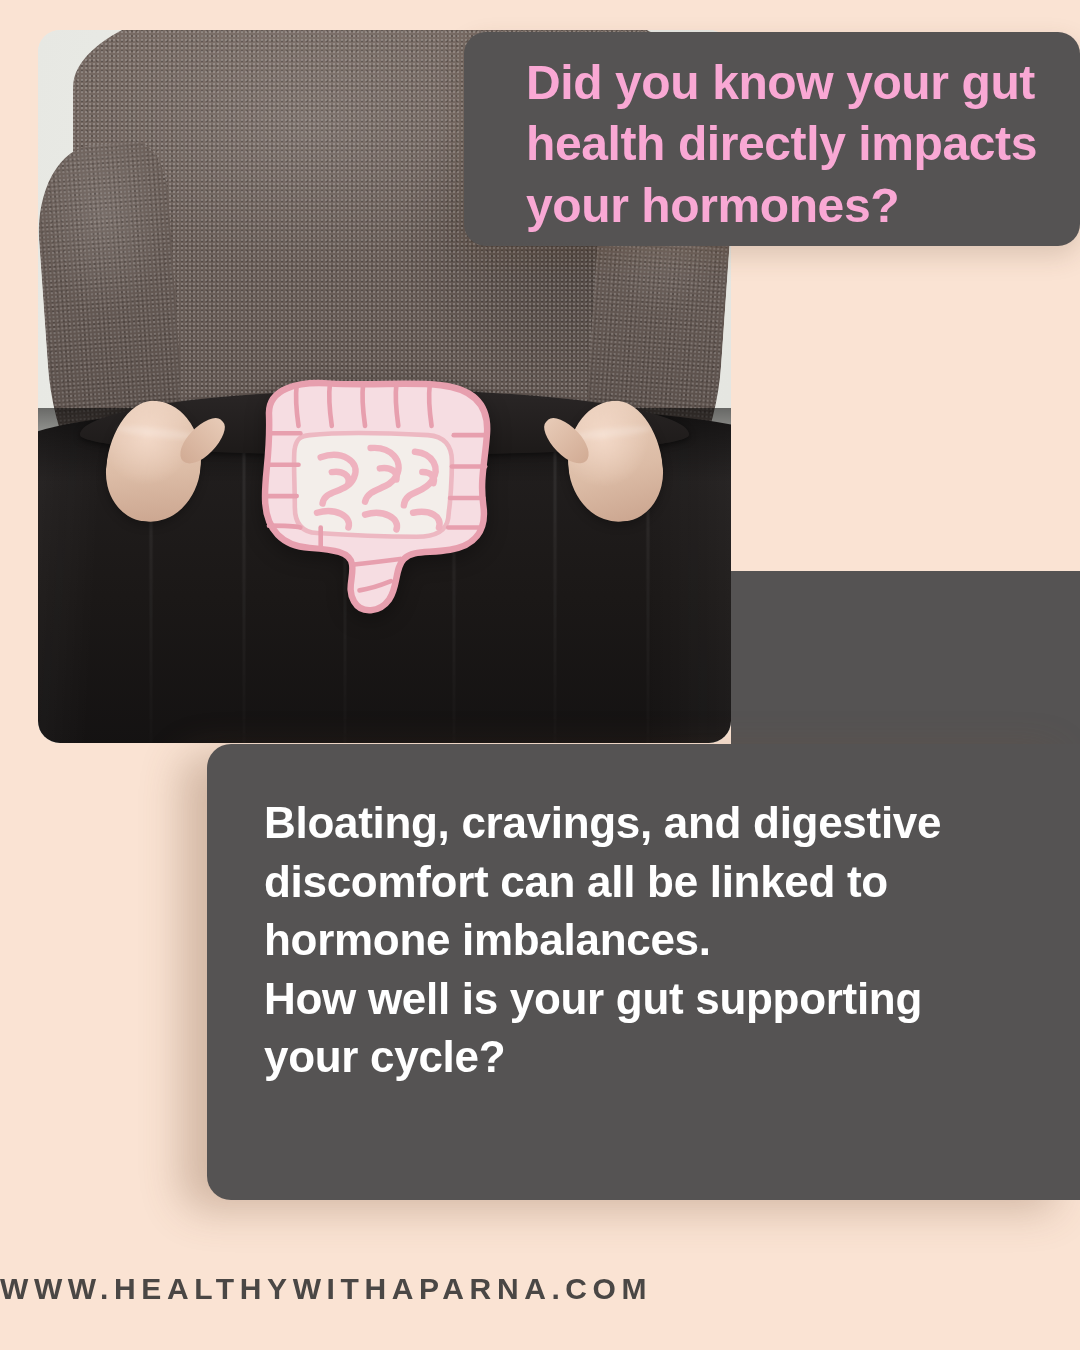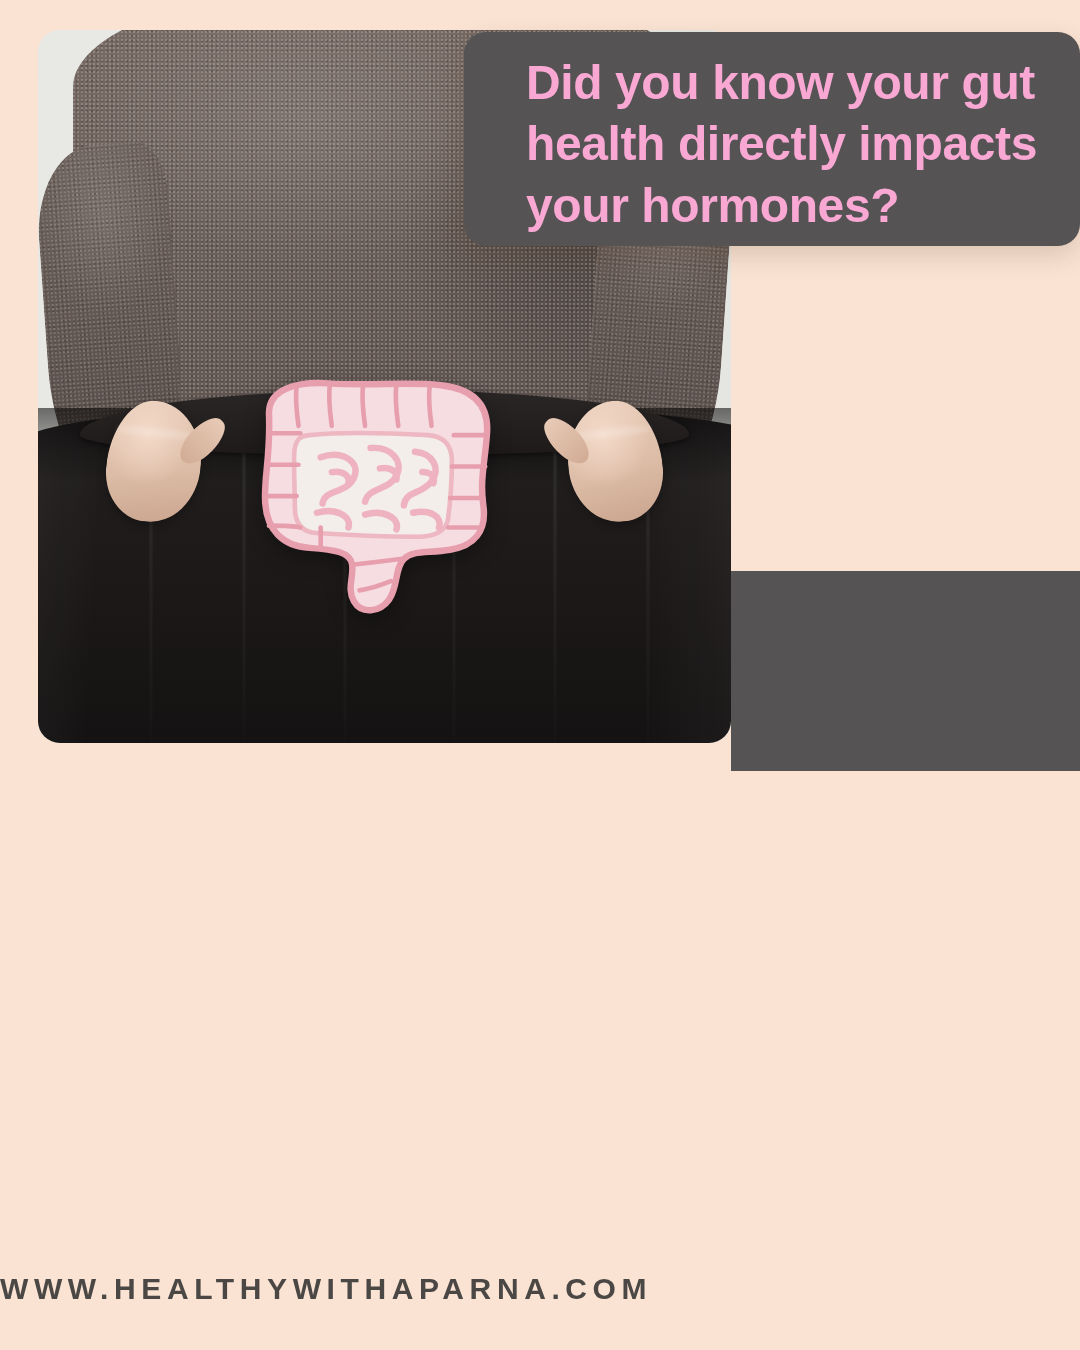--- a/index.html
+++ b/index.html
@@ -325,16 +325,23 @@
   </div>
 
   <div class="right-block"></div>
 
   <div class="headline-panel">
     <div class="headline-text">Did you know your gut
 health directly impacts
 your hormones?</div>
   </div>
 
+  <div class="body-panel">
+    <div class="body-text">Bloating, cravings, and digestive
+discomfort can all be linked to
+hormone imbalances.
+How well is your gut supporting
+your cycle?</div>
+  </div>
 
   <div class="footer-url">WWW.HEALTHYWITHAPARNA.COM</div>
 
 </div>
 
 </body></html>

